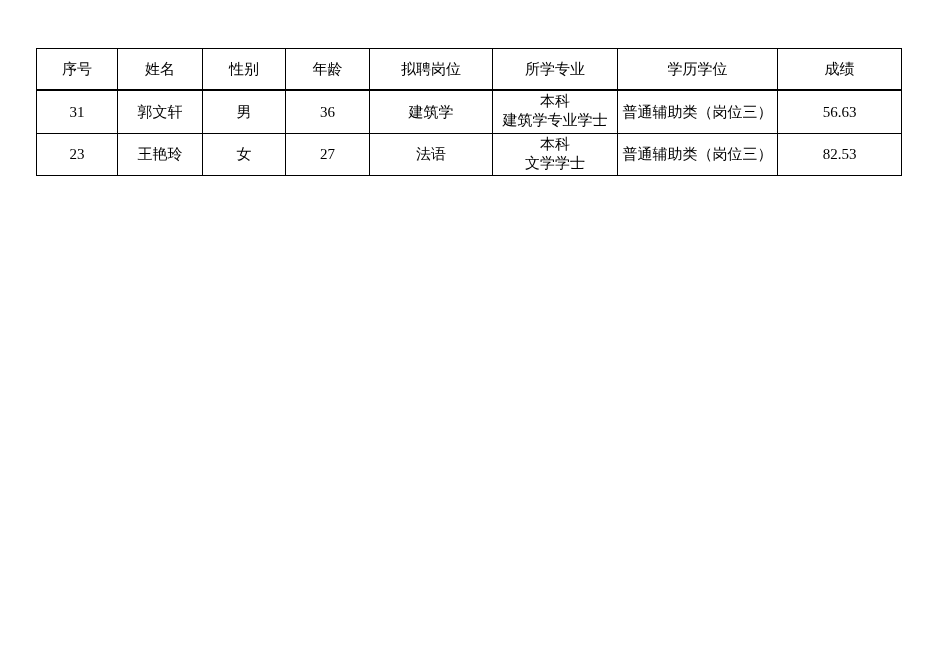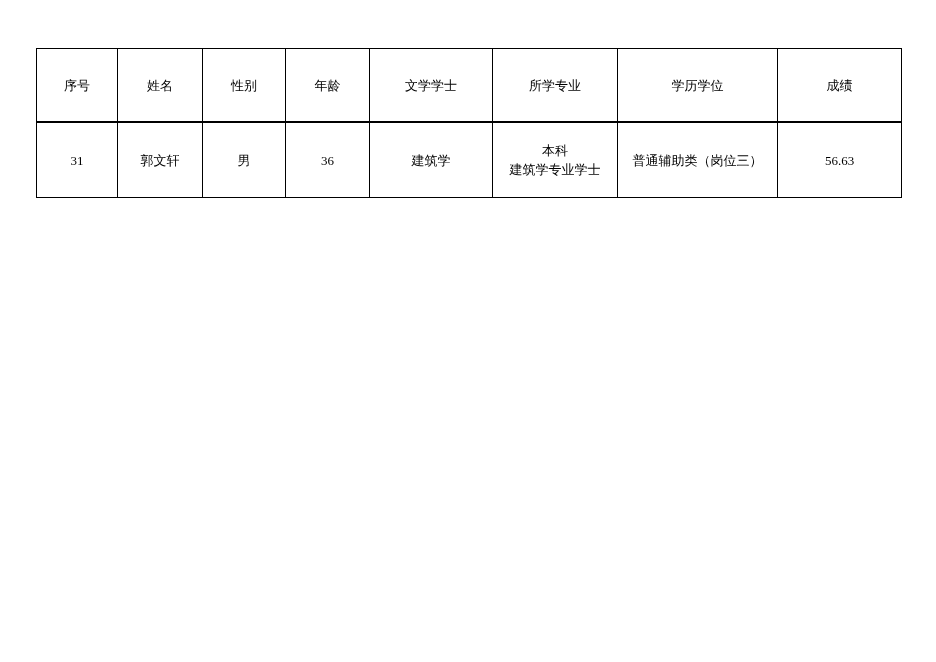--- a/index.html
+++ b/index.html
@@ -21,23 +21,23 @@
     top: 48px;
     border-collapse: collapse;
     table-layout: fixed;
     width: 865px;
   }
   .score-table th,
   .score-table td {
     border: 1px solid #000000;
     text-align: center;
     vertical-align: middle;
-    font-size: 13px;
+    font-size: 15px;
     font-weight: normal;
-    padding: 16px 2px;
+    padding: 0 2px;
     line-height: 19px;
     overflow: hidden;
     white-space: nowrap;
   }
   .score-table thead th {
     height: 40px;
     border-bottom: 2px solid #000000;
   }
   .score-table tbody tr.data-row-1 td { height: 42px; }
   .score-table tbody tr.data-row-2 td { height: 41px; }
@@ -45,20 +45,21 @@
   .col-name     { width: 85px; }
   .col-gender   { width: 83px; }
   .col-age      { width: 84px; }
   .col-major    { width: 123px; }
   .col-degree   { width: 125px; }
   .col-position { width: 160px; }
   .col-score    { width: 124px; }
   .two-line span {
     display: block;
     line-height: 19px;
+    font-family: Liberation Mono, monospace;
   }
 </style>
 </head>
 <body>
 
 <div class="page">
   <table class="score-table">
     <colgroup>
       <col class="col-seq">
       <col class="col-name">
@@ -68,35 +69,48 @@
       <col class="col-degree">
       <col class="col-position">
       <col class="col-score">
     </colgroup>
     <thead>
       <tr>
         <th>序号</th>
         <th>姓名</th>
         <th>性别</th>
         <th>年龄</th>
-        <th>文学学士</th>
+        <th>拟聘岗位</th>
         <th>所学专业</th>
         <th>学历学位</th>
         <th>成绩</th>
       </tr>
     </thead>
     <tbody>
       <tr class="data-row-1">
         <td>31</td>
         <td>郭文轩</td>
         <td>男</td>
         <td>36</td>
         <td>建筑学</td>
         <td class="two-line">
           <span>本科</span>
           <span>建筑学专业学士</span>
         </td>
         <td>普通辅助类（岗位三）</td>
         <td>56.63</td>
       </tr>
+      <tr class="data-row-2">
+        <td>23</td>
+        <td>王艳玲</td>
+        <td>女</td>
+        <td>27</td>
+        <td>法语</td>
+        <td class="two-line">
+          <span>本科</span>
+          <span>文学学士</span>
+        </td>
+        <td>普通辅助类（岗位三）</td>
+        <td>82.53</td>
+      </tr>
     </tbody>
   </table>
 </div>
 
 </body></html>

